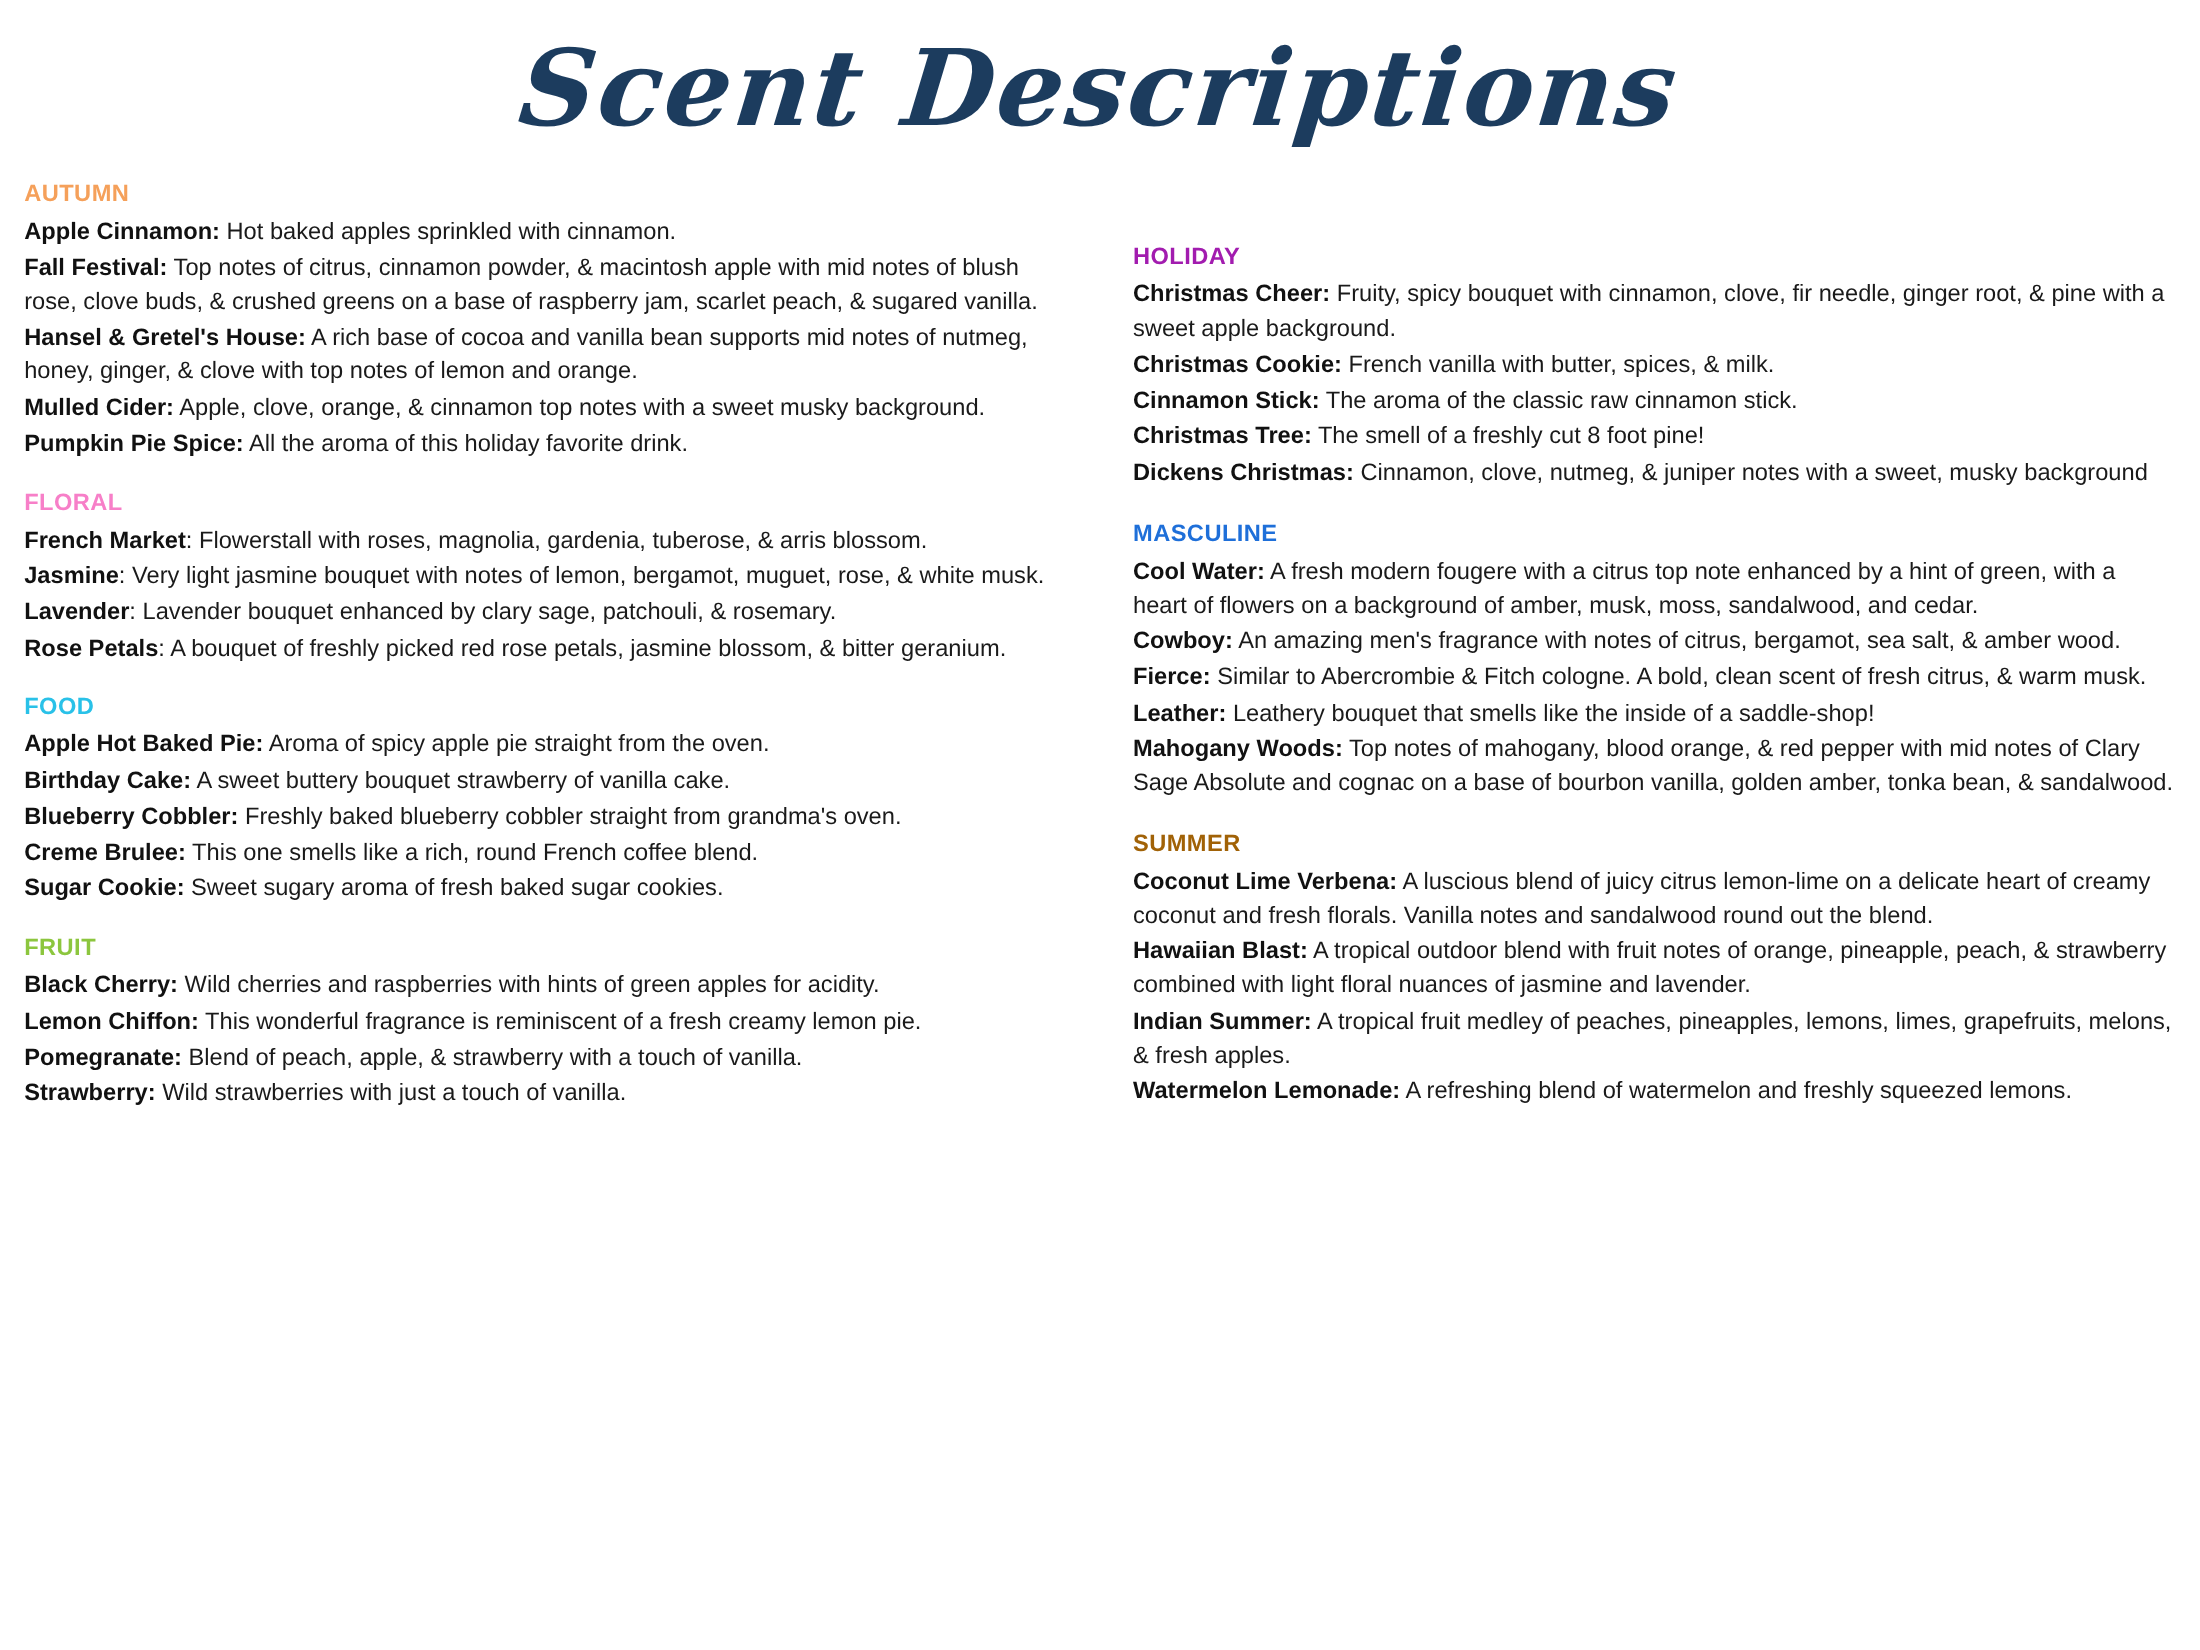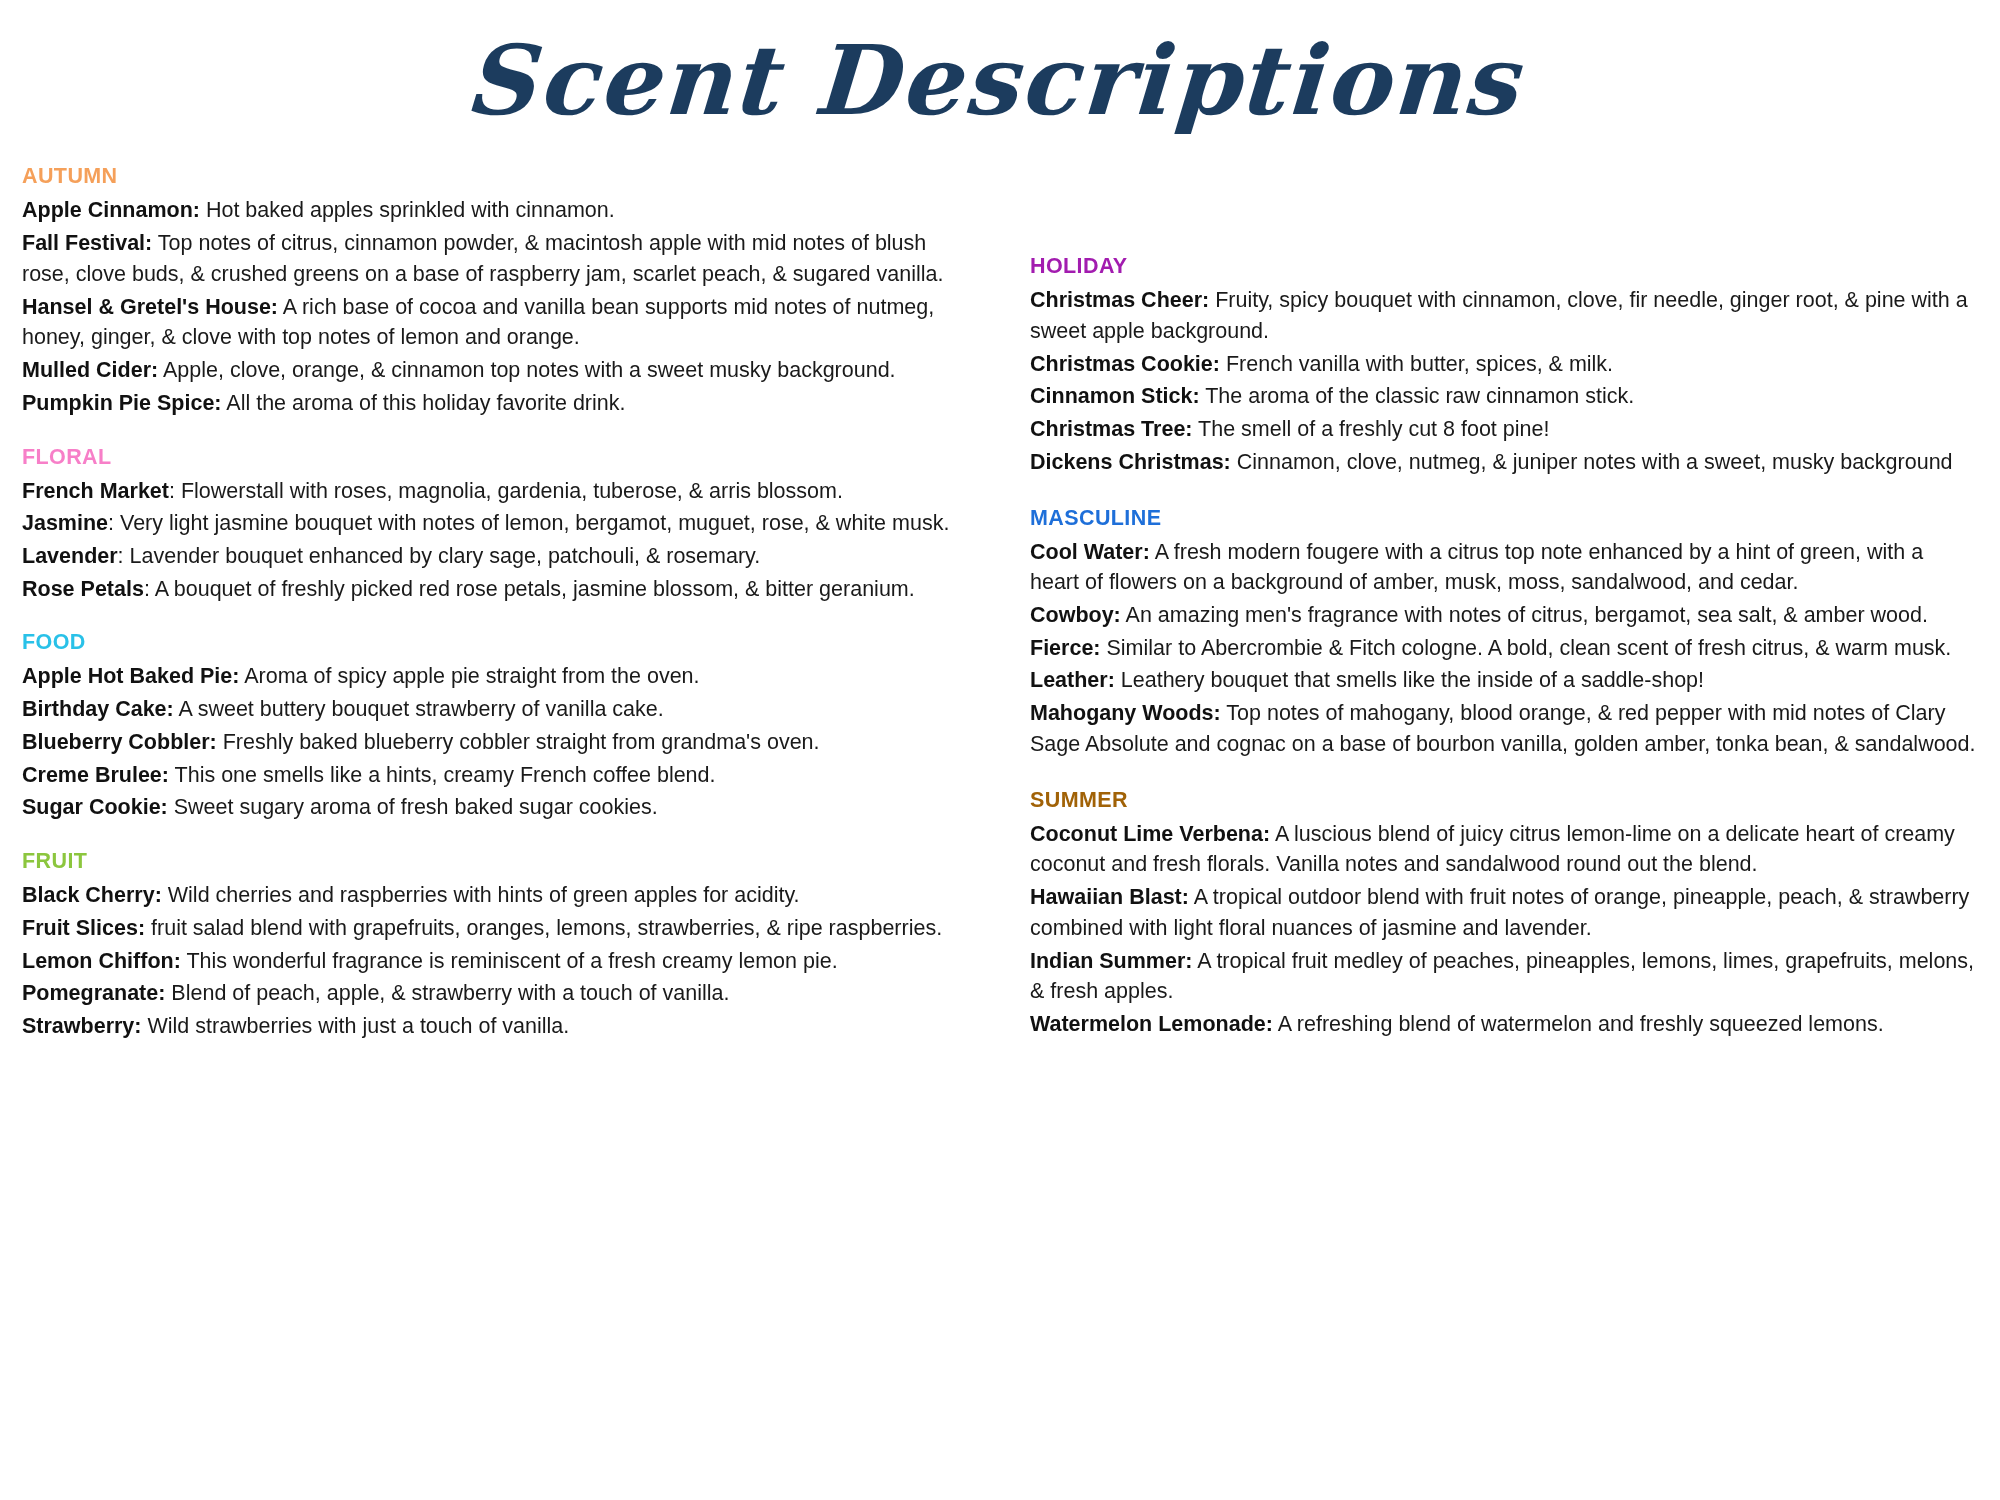--- a/index.html
+++ b/index.html
@@ -78,27 +78,26 @@
           <p class="entry"><span class="nm">French Market</span><span class="ds">: Flowerstall with roses, magnolia, gardenia, tuberose, &amp; arris blossom.</span></p>
           <p class="entry"><span class="nm">Jasmine</span><span class="ds">: Very light jasmine bouquet with notes of lemon, bergamot, muguet, rose, &amp; white musk.</span></p>
           <p class="entry"><span class="nm">Lavender</span><span class="ds">: Lavender bouquet enhanced by clary sage, patchouli, &amp; rosemary.</span></p>
           <p class="entry"><span class="nm">Rose Petals</span><span class="ds">: A bouquet of freshly picked red rose petals, jasmine blossom, &amp; bitter geranium.</span></p>
         </div>
         <div class="group">
           <div class="group-title" style="color: rgb(41, 193, 232);">FOOD</div>
           <p class="entry"><span class="nm">Apple Hot Baked Pie:</span><span class="ds"> Aroma of spicy apple pie straight from the oven.</span></p>
           <p class="entry"><span class="nm">Birthday Cake:</span><span class="ds"> A sweet buttery bouquet strawberry of vanilla cake.</span></p>
           <p class="entry"><span class="nm">Blueberry Cobbler:</span><span class="ds"> Freshly baked blueberry cobbler straight from grandma's oven.</span></p>
-          <p class="entry"><span class="nm">Creme Brulee:</span><span class="ds"> This one smells like a hints, creamy French coffee blend.</span></p>
+          <p class="entry"><span class="nm">Creme Brulee:</span><span class="ds"> This one smells like a rich, round French coffee blend.</span></p>
           <p class="entry"><span class="nm">Sugar Cookie:</span><span class="ds"> Sweet sugary aroma of fresh baked sugar cookies.</span></p>
         </div>
         <div class="group">
           <div class="group-title" style="color: rgb(140, 198, 62);">FRUIT</div>
           <p class="entry"><span class="nm">Black Cherry:</span><span class="ds"> Wild cherries and raspberries with hints of green apples for acidity.</span></p>
-          <p class="entry"><span class="nm">Fruit Slices:</span><span class="ds"> fruit salad blend with grapefruits, oranges, lemons, strawberries, &amp; ripe raspberries.</span></p>
           <p class="entry"><span class="nm">Lemon Chiffon:</span><span class="ds"> This wonderful fragrance is reminiscent of a fresh creamy lemon pie.</span></p>
           <p class="entry"><span class="nm">Pomegranate:</span><span class="ds"> Blend of peach, apple, &amp; strawberry with a touch of vanilla.</span></p>
           <p class="entry"><span class="nm">Strawberry:</span><span class="ds"> Wild strawberries with just a touch of vanilla.</span></p>
         </div>
       </div>
     <div class="col col-right">
         <div class="group">
           <div class="group-title" style="color: #a21caf;">HOLIDAY</div>
           <p class="entry"><span class="nm">Christmas Cheer:</span><span class="ds"> Fruity, spicy bouquet with cinnamon, clove, fir needle, ginger root, &amp; pine with a sweet apple background.</span></p>
           <p class="entry"><span class="nm">Christmas Cookie:</span><span class="ds"> French vanilla with butter, spices, &amp; milk.</span></p>

